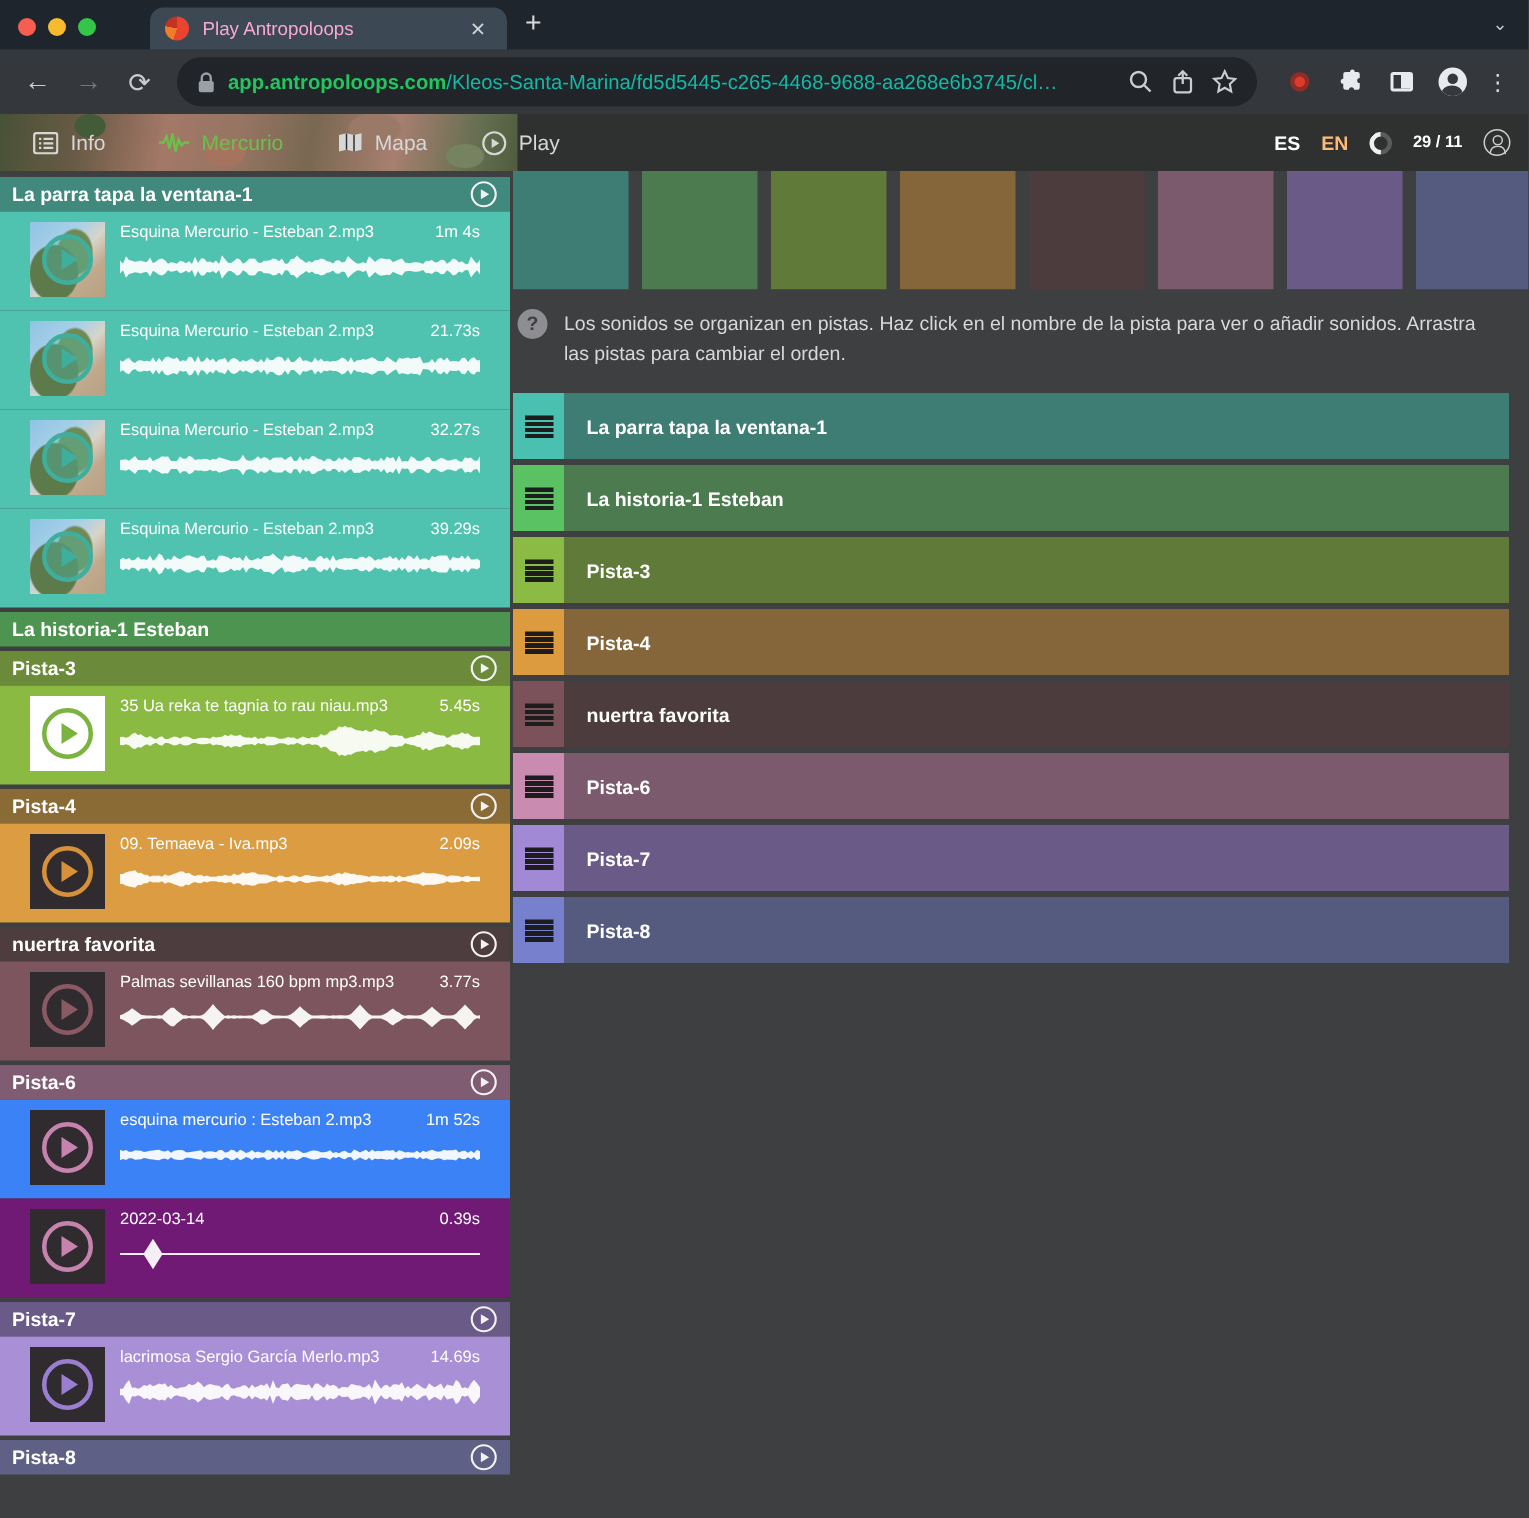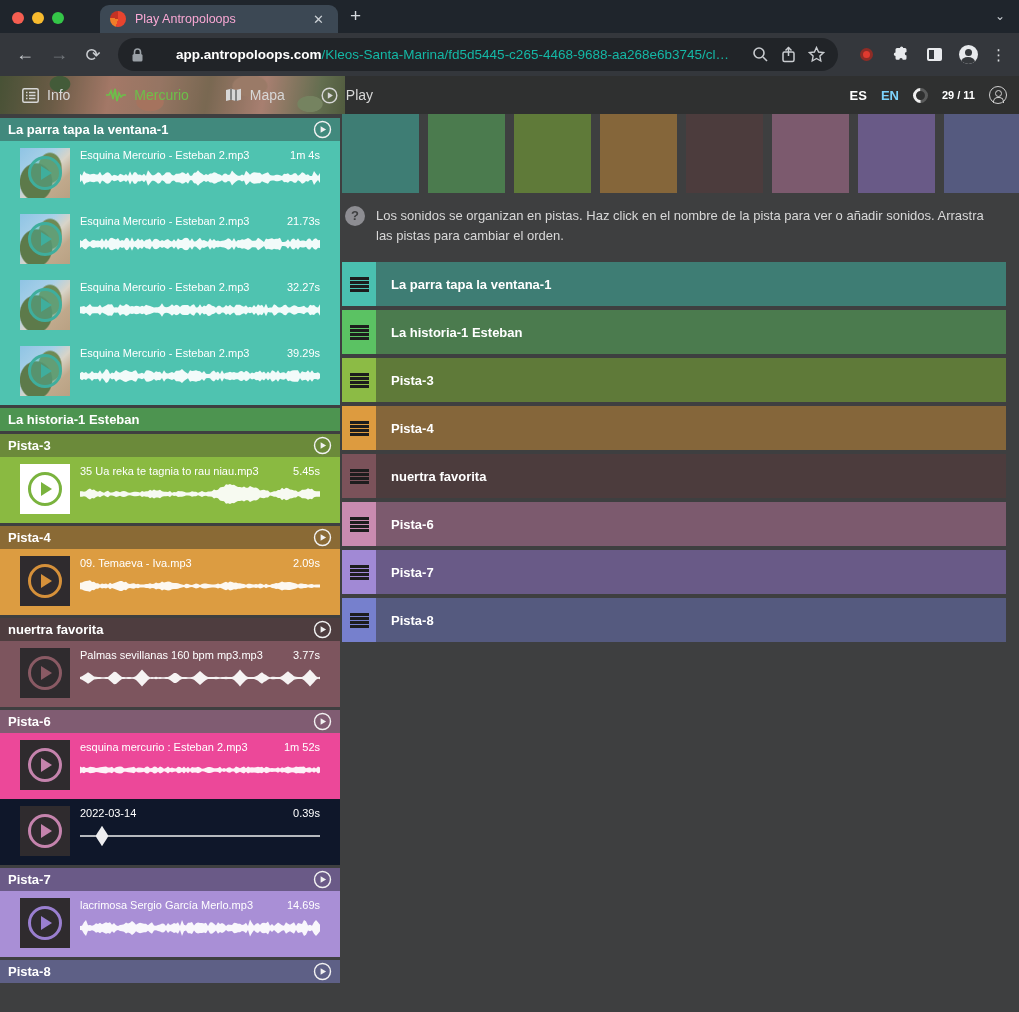--- a/index.html
+++ b/index.html
@@ -23,21 +23,21 @@
   .newtab { color:#d5d9dd; font-size:19px; padding:0 14px 6px 12px; }
   .tab-chevron { position:absolute; right:14px; top:9px; color:#c8cdd2; font-size:12px; }
   .toolbar { height:43px; background:#34373c; display:flex; align-items:center; padding:0 10px; gap:4px; }
   .navbtn { width:30px; height:30px; display:flex; align-items:center; justify-content:center;
             color:#c9ccd0; font-size:18px; }
   .navbtn.fwd { color:#74787d; }
   .urlbar { flex:1; height:33px; background:#212428; border-radius:17px; display:flex;
             align-items:center; padding:0 8px 0 14px; margin:0 6px; min-width:0; }
   .lock-icon { margin-right:9px; flex:none; }
   .url-text { font-size:13.5px; white-space:nowrap; overflow:hidden; flex:1; min-width:0; }
-  .url-host { color:#ffffff; font-weight:bold;margin-left:24px; }
+  .url-host { color:#22c55e; font-weight:bold; }
   .url-path { color:#14b8a6; }
   .pill-icon { width:28px; height:28px; display:flex; align-items:center; justify-content:center; flex:none; }
   .tool-icons { display:flex; align-items:center; gap:6px; padding-left:4px; }
   .rec-dot { width:13px; height:13px; border-radius:50%; background:#e03a2f; border:3px solid #8e2c26; }
   .panel-icon { width:15px; height:13px; border:2px solid #e8eaed; border-radius:2px; position:relative; }
   .panel-icon::after { content:""; position:absolute; right:0; top:0; bottom:0; width:6px; background:#e8eaed; }
   .avatar-icon { width:19px; height:19px; border-radius:50%; background:#e8eaed; position:relative; overflow:hidden; }
   .avatar-icon::before { content:""; position:absolute; left:6px; top:3.5px; width:7px; height:7px; border-radius:50%; background:#35383c; }
   .avatar-icon::after { content:""; position:absolute; left:2.5px; top:11.5px; width:14px; height:10px; border-radius:50%; background:#35383c; }
   .kebab { color:#dadde0; font-size:15px; padding:0 3px; letter-spacing:0; }
@@ -53,21 +53,21 @@
      filter:brightness(.85);
   }
   .crumb { position:relative; z-index:1; color:#fff; font-size:14.5px; font-weight:bold;
            padding-left:8px; white-space:nowrap; text-shadow:0 1px 2px rgba(0,0,0,.6); }
   .crumb .sep { margin:0 7px; }
   .appnav { position:relative; z-index:1; display:flex; align-items:center; gap:36px; margin-left:22px; flex:1; }
   .appnav .nav-item { display:flex; align-items:center; gap:8px; color:#d7d7d7; font-size:14px; cursor:default; }
   .appnav .nav-item.active { color:#6cc04a; }
   .hdr-right { position:relative; z-index:1; display:flex; align-items:center; gap:14px; padding-right:12px; }
   .lang { font-size:13px; font-weight:bold; }
-  .lang-es { color:#fff; } .lang-en { color:#7dd3fc; }
+  .lang-es { color:#fff; } .lang-en { color:#fdba74; }
   .load-ring { width:15px; height:15px; border-radius:50%; border:3px solid #5a5b5b;
                border-top-color:#efefef; border-left-color:#efefef; transform:rotate(-45deg); }
   .counter { color:#fff; font-size:11px; font-weight:bold; white-space:nowrap; }
   .account-icon { width:18px; height:18px; border:1.5px solid #cfcfcf; border-radius:50%; position:relative; }
   .account-icon::before { content:""; position:absolute; left:5px; top:3px; width:5px; height:5px; border-radius:50%; border:1.5px solid #cfcfcf; }
   .account-icon::after { content:""; position:absolute; left:3px; top:10px; width:9px; height:5px; border-radius:5px 5px 0 0; border:1.5px solid #cfcfcf; border-bottom:none; }
   
   .content { display:flex; height:898px; overflow:hidden; }
   .sidebar { width:340px; flex:none; padding-top:4px; overflow:hidden; }
   .tsec { margin-bottom:3px; }
@@ -362,35 +362,35 @@
         </div>
       </div>
       <div class="tsec">
         <div class="thead" style="background:#805c72">
           <span>Pista-6</span>
           <svg class="hplay" viewBox="0 0 20 20">
             <circle cx="10" cy="10" r="8.4" fill="none" stroke="#f2f2f2" stroke-width="1.5"></circle>
             <path d="M8 6.5 L13.8 10 L8 13.5 Z" fill="#f2f2f2"></path>
           </svg>
         </div>
-        <div class="clip" style="background:#ec4899">
+        <div class="clip" style="background:#3b82f6">
           <div class="thumb dark">
             <span class="playring" style="color:#c583ad"></span>
           </div>
           <div class="clipbody">
             <div class="cliprow">
               <span class="clipfile">esquina mercurio : Esteban 2.mp3</span>
               <span class="clipdur">1m 52s</span>
             </div>
             <svg class="wave" viewBox="0 0 240 26" preserveAspectRatio="none">
               <path d="M0,9.2 L2,10.2 L4,9.4 L6,10.7 L8,10.6 L10,9.5 L12,9.7 L14,10.0 L16,10.8 L18,10.5 L20,9.9 L22,9.7 L24,9.4 L26,9.2 L28,10.2 L30,10.4 L32,9.5 L34,11.3 L36,10.0 L38,9.6 L40,9.3 L42,9.5 L44,11.1 L46,11.0 L48,10.6 L50,10.3 L52,9.9 L54,9.5 L56,11.3 L58,10.4 L60,10.3 L62,10.5 L64,11.1 L66,9.4 L68,9.3 L70,11.2 L72,10.9 L74,9.2 L76,9.5 L78,11.2 L80,9.2 L82,10.1 L84,11.6 L86,10.9 L88,9.3 L90,11.2 L92,10.4 L94,11.2 L96,11.4 L98,9.4 L100,9.7 L102,11.2 L104,9.3 L106,11.3 L108,9.5 L110,11.7 L112,9.8 L114,10.4 L116,10.2 L118,9.4 L120,10.3 L122,11.6 L124,11.4 L126,10.5 L128,9.7 L130,9.7 L132,10.2 L134,11.1 L136,11.0 L138,10.7 L140,9.5 L142,11.6 L144,10.9 L146,11.7 L148,10.4 L150,9.9 L152,11.4 L154,11.5 L156,9.1 L158,10.0 L160,11.2 L162,10.1 L164,9.2 L166,11.1 L168,9.1 L170,10.4 L172,10.0 L174,10.3 L176,10.0 L178,9.5 L180,10.0 L182,9.4 L184,11.2 L186,9.6 L188,10.1 L190,11.2 L192,10.8 L194,11.2 L196,11.2 L198,9.9 L200,11.5 L202,10.0 L204,10.9 L206,9.9 L208,9.2 L210,10.1 L212,10.6 L214,10.3 L216,9.2 L218,9.8 L220,9.6 L222,9.6 L224,9.1 L226,11.2 L228,10.2 L230,10.0 L232,11.4 L234,9.9 L236,11.5 L238,9.2 L240,10.3 L240,15.7 L238,16.8 L236,14.5 L234,16.1 L232,14.6 L230,16.0 L228,15.8 L226,14.8 L224,16.9 L222,16.4 L220,16.4 L218,16.2 L216,16.8 L214,15.7 L212,15.4 L210,15.9 L208,16.8 L206,16.1 L204,15.1 L202,16.0 L200,14.5 L198,16.1 L196,14.8 L194,14.8 L192,15.2 L190,14.8 L188,15.9 L186,16.4 L184,14.8 L182,16.6 L180,16.0 L178,16.5 L176,16.0 L174,15.7 L172,16.0 L170,15.6 L168,16.9 L166,14.9 L164,16.8 L162,15.9 L160,14.8 L158,16.0 L156,16.9 L154,14.5 L152,14.6 L150,16.1 L148,15.6 L146,14.3 L144,15.1 L142,14.4 L140,16.5 L138,15.3 L136,15.0 L134,14.9 L132,15.8 L130,16.3 L128,16.3 L126,15.5 L124,14.6 L122,14.4 L120,15.7 L118,16.6 L116,15.8 L114,15.6 L112,16.2 L110,14.3 L108,16.5 L106,14.7 L104,16.7 L102,14.8 L100,16.3 L98,16.6 L96,14.6 L94,14.8 L92,15.6 L90,14.8 L88,16.7 L86,15.1 L84,14.4 L82,15.9 L80,16.8 L78,14.8 L76,16.5 L74,16.8 L72,15.1 L70,14.8 L68,16.7 L66,16.6 L64,14.9 L62,15.5 L60,15.7 L58,15.6 L56,14.7 L54,16.5 L52,16.1 L50,15.7 L48,15.4 L46,15.0 L44,14.9 L42,16.5 L40,16.7 L38,16.4 L36,16.0 L34,14.7 L32,16.5 L30,15.6 L28,15.8 L26,16.8 L24,16.6 L22,16.3 L20,16.1 L18,15.5 L16,15.2 L14,16.0 L12,16.3 L10,16.5 L8,15.4 L6,15.3 L4,16.6 L2,15.8 L0,16.8 Z" fill="#ffffff" fill-opacity="0.93"></path>
             </svg>
           </div>
         </div>
-        <div class="clip" style="background:#0f172a">
+        <div class="clip" style="background:#701a75">
           <div class="thumb dark">
             <span class="playring" style="color:#c583ad"></span>
           </div>
           <div class="clipbody">
             <div class="cliprow">
               <span class="clipfile">2022-03-14</span>
               <span class="clipdur">0.39s</span>
             </div>
             <svg class="wave" viewBox="0 0 240 26" preserveAspectRatio="none">
               <path d="M0,12.2 L2,12.2 L4,12.2 L6,12.2 L8,12.2 L10,12.2 L12,12.2 L14,12.2 L16,12.2 L18,8.8 L20,5.4 L22,2.0 L24,5.4 L26,8.8 L28,12.2 L30,12.2 L32,12.2 L34,12.2 L36,12.2 L38,12.2 L40,12.2 L42,12.2 L44,12.2 L46,12.2 L48,12.2 L50,12.2 L52,12.2 L54,12.2 L56,12.2 L58,12.2 L60,12.2 L62,12.2 L64,12.2 L66,12.2 L68,12.2 L70,12.2 L72,12.2 L74,12.2 L76,12.2 L78,12.2 L80,12.2 L82,12.2 L84,12.2 L86,12.2 L88,12.2 L90,12.2 L92,12.2 L94,12.2 L96,12.2 L98,12.2 L100,12.2 L102,12.2 L104,12.2 L106,12.2 L108,12.2 L110,12.2 L112,12.2 L114,12.2 L116,12.2 L118,12.2 L120,12.2 L122,12.2 L124,12.2 L126,12.2 L128,12.2 L130,12.2 L132,12.2 L134,12.2 L136,12.2 L138,12.2 L140,12.2 L142,12.2 L144,12.2 L146,12.2 L148,12.2 L150,12.2 L152,12.2 L154,12.2 L156,12.2 L158,12.2 L160,12.2 L162,12.2 L164,12.2 L166,12.2 L168,12.2 L170,12.2 L172,12.2 L174,12.2 L176,12.2 L178,12.2 L180,12.2 L182,12.2 L184,12.2 L186,12.2 L188,12.2 L190,12.2 L192,12.2 L194,12.2 L196,12.2 L198,12.2 L200,12.2 L202,12.2 L204,12.2 L206,12.2 L208,12.2 L210,12.2 L212,12.2 L214,12.2 L216,12.2 L218,12.2 L220,12.2 L222,12.2 L224,12.2 L226,12.2 L228,12.2 L230,12.2 L232,12.2 L234,12.2 L236,12.2 L238,12.2 L240,12.2 L240,13.8 L238,13.8 L236,13.8 L234,13.8 L232,13.8 L230,13.8 L228,13.8 L226,13.8 L224,13.8 L222,13.8 L220,13.8 L218,13.8 L216,13.8 L214,13.8 L212,13.8 L210,13.8 L208,13.8 L206,13.8 L204,13.8 L202,13.8 L200,13.8 L198,13.8 L196,13.8 L194,13.8 L192,13.8 L190,13.8 L188,13.8 L186,13.8 L184,13.8 L182,13.8 L180,13.8 L178,13.8 L176,13.8 L174,13.8 L172,13.8 L170,13.8 L168,13.8 L166,13.8 L164,13.8 L162,13.8 L160,13.8 L158,13.8 L156,13.8 L154,13.8 L152,13.8 L150,13.8 L148,13.8 L146,13.8 L144,13.8 L142,13.8 L140,13.8 L138,13.8 L136,13.8 L134,13.8 L132,13.8 L130,13.8 L128,13.8 L126,13.8 L124,13.8 L122,13.8 L120,13.8 L118,13.8 L116,13.8 L114,13.8 L112,13.8 L110,13.8 L108,13.8 L106,13.8 L104,13.8 L102,13.8 L100,13.8 L98,13.8 L96,13.8 L94,13.8 L92,13.8 L90,13.8 L88,13.8 L86,13.8 L84,13.8 L82,13.8 L80,13.8 L78,13.8 L76,13.8 L74,13.8 L72,13.8 L70,13.8 L68,13.8 L66,13.8 L64,13.8 L62,13.8 L60,13.8 L58,13.8 L56,13.8 L54,13.8 L52,13.8 L50,13.8 L48,13.8 L46,13.8 L44,13.8 L42,13.8 L40,13.8 L38,13.8 L36,13.8 L34,13.8 L32,13.8 L30,13.8 L28,13.8 L26,17.2 L24,20.6 L22,24.0 L20,20.6 L18,17.2 L16,13.8 L14,13.8 L12,13.8 L10,13.8 L8,13.8 L6,13.8 L4,13.8 L2,13.8 L0,13.8 Z" fill="#ffffff" fill-opacity="0.93"></path>

